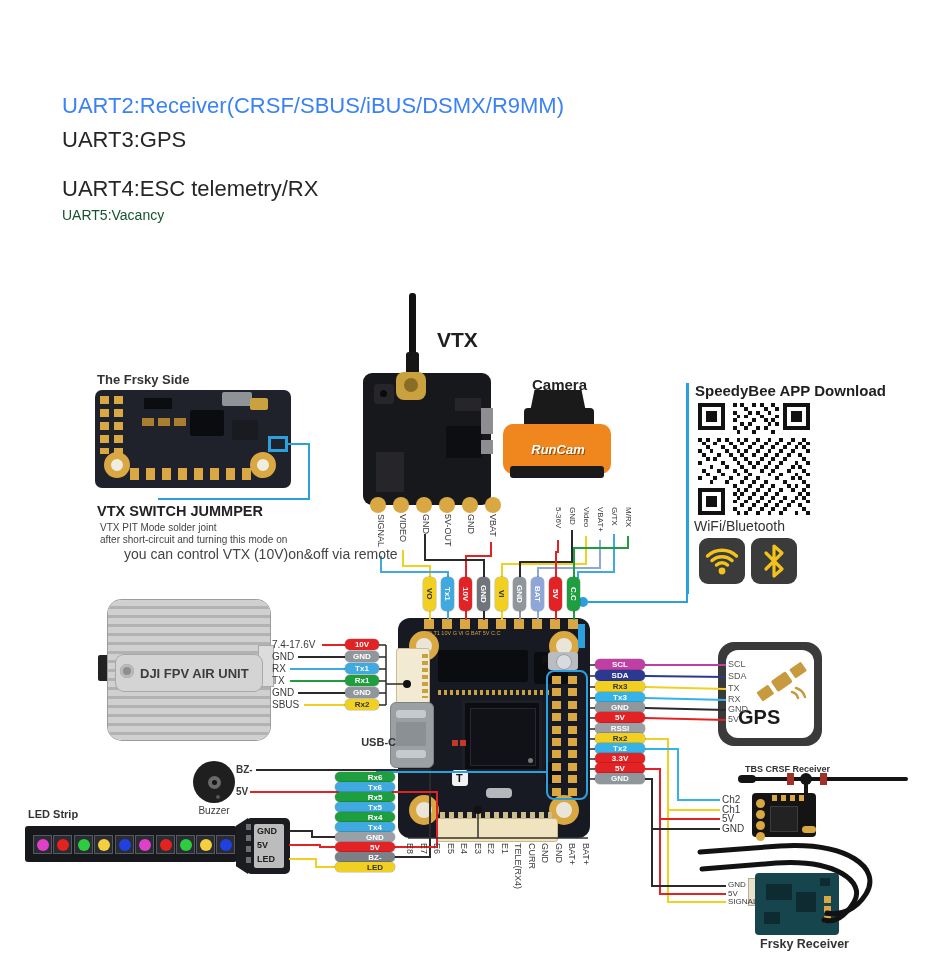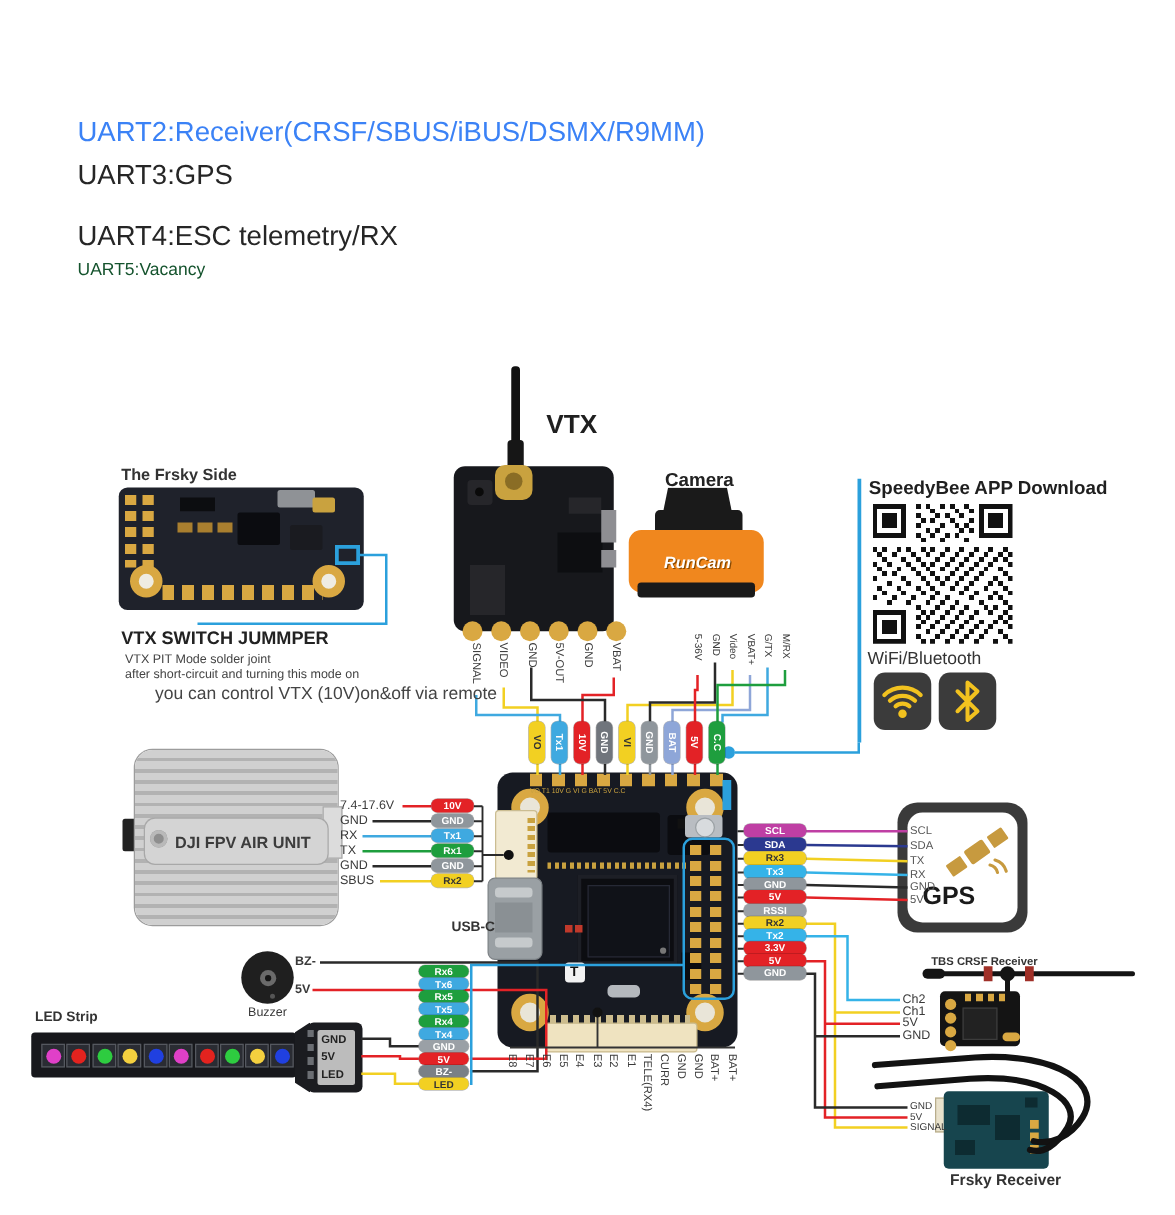--- a/index.html
+++ b/index.html
@@ -6,21 +6,21 @@
   .stage{position:relative;width:940px;height:972px;background:#fff;overflow:hidden;
          font-family:"Liberation Sans",sans-serif;}
   .abs{position:absolute;}
   .lab{position:absolute;color:#3a3a3a;font-family:"Liberation Sans",sans-serif;z-index:5;white-space:nowrap;}
   .v{writing-mode:vertical-rl;}
   .b{font-weight:bold;}
   .badge{position:absolute;display:flex;align-items:center;justify-content:center;border-radius:5px;
          font:bold 8px "Liberation Sans",sans-serif;color:#fff;z-index:4;
          box-shadow:0 0 0 .5px rgba(0,0,0,.28);}
   .vpill{width:13px;height:34px;writing-mode:vertical-rl;letter-spacing:0;}
-  .hpl{width:40px;height:10px;left:335px;}
+  .hpl{width:40px;height:10px;left:335px;padding-left:20px;}
   .hpr{width:50px;height:11px;left:595px;}
   .hpd{width:34px;height:11px;left:345px;}
   .dev{position:absolute;z-index:1;}
   svg.wires{position:absolute;left:0;top:0;z-index:3;pointer-events:none;}
   .bluebox{position:absolute;border:2px solid #2ba0dc;border-radius:8px;z-index:3;}
 </style>
 </head>
 <body>
 
 <div class="stage">

